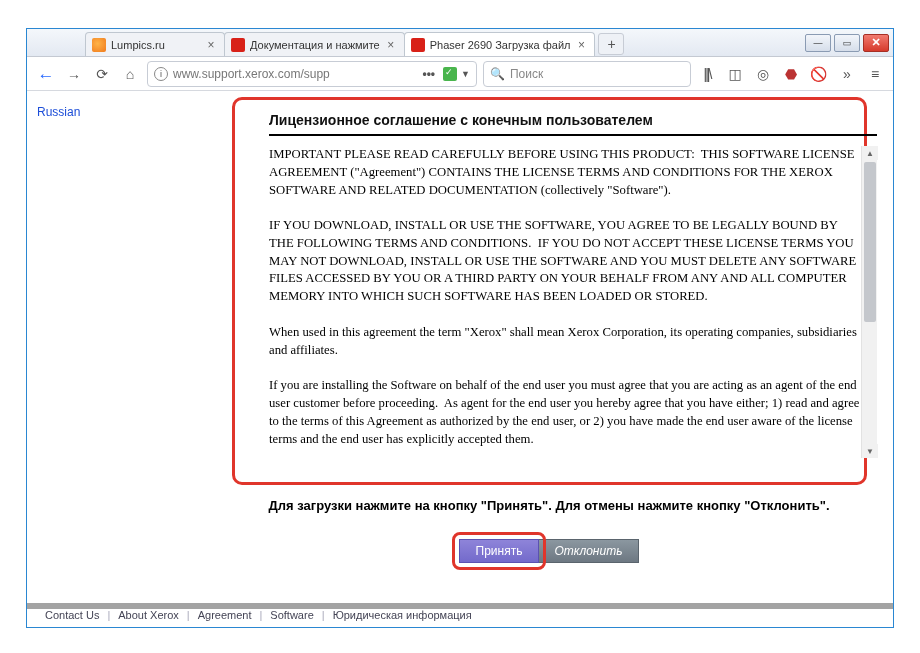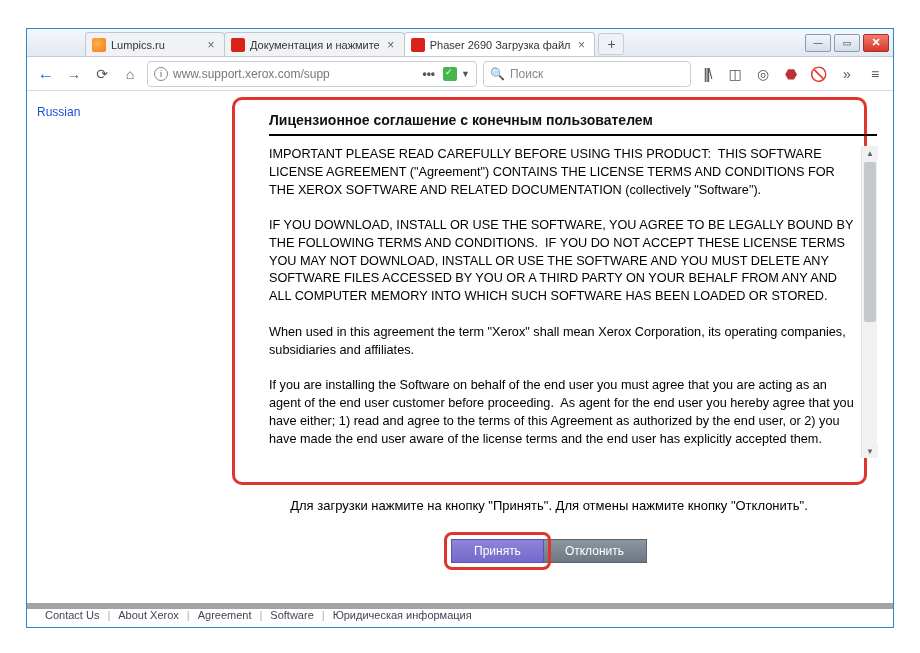--- a/index.html
+++ b/index.html
@@ -40,33 +40,33 @@
   .page { position: absolute; left: 0; right: 0; top: 64px; bottom: 0; background: #fff; overflow: hidden; }
 
   .sidebar { position: absolute; left: 10px; top: 12px; font-size: 12px; color: #1d4ed8; }
 
   .red-outline-1 { position: absolute; left: 205px; top: 4px; width: 635px; height: 388px; border: 3px solid #e0352b; border-radius: 10px; pointer-events: none; }
 
   .eula-box { position: absolute; left: 218px; top: 15px; width: 608px; margin-left: 24px; }
   .eula-title { font-size: 14px; font-weight: bold; color: #111; padding: 4px 0 6px 0; border-bottom: 2px solid #000; margin-bottom: 10px; }
 
   .eula-textwrap { position: relative; width: 608px; height: 312px; }
-  .eula-text { width: 596px; height: 312px; overflow-y: scroll; font-family: Liberation Sans, sans-serif; font-size: 12.7px; line-height: 1.4; color: #000; white-space: pre-wrap; padding-right: 4px; }
+  .eula-text { width: 596px; height: 312px; overflow-y: scroll; font-family: Liberation Serif, serif; font-size: 12.7px; line-height: 1.4; color: #000; white-space: pre-wrap; padding-right: 4px; }
   .vscroll { position: absolute; right: 0; top: 0; width: 16px; height: 312px; background: #f1f1f1; border-left: 1px solid #e2e2e2; }
   .vscroll .thumb { position: absolute; left: 2px; width: 12px; background: #c4c7cc; border-radius: 2px; }
   .vscroll .arrow { position: absolute; left: 0; width: 16px; height: 14px; background: #f1f1f1; display: flex; align-items: center; justify-content: center; font-size: 8px; color: #666; }
 
-  .instruction { position: absolute; left: 218px; top: 404px; width: 608px; text-align: center; font-size: 13px; font-weight: normal; color: #000; line-height: 1.4; }
+  .instruction { position: absolute; left: 218px; top: 404px; width: 608px; text-align: center; font-size: 13px; font-weight: bold; color: #000; line-height: 1.4; }
 
   .btn-row { position: absolute; left: 218px; top: 447px; width: 608px; display: flex; justify-content: center; gap: 0; }
   .accept-wrap { position: relative; }
   .red-outline-2 { position: absolute; left: -8px; top: -8px; right: -8px; bottom: -8px; border: 3px solid #e0352b; border-radius: 8px; pointer-events: none; }
-  .btn { height: 22px; padding: 0 22px; font-size: 12px; color: #fff; border: none; cursor: pointer; }
+  .btn { height: 22px; padding: 0 16px; font-size: 12px; color: #fff; border: none; cursor: pointer; }
   .btn.accept { background: linear-gradient(#8e84d9,#736acb); box-shadow: 0 0 0 1px #5b52b1; }
-  .btn.decline { background: linear-gradient(#8b97a0,#6d7882); box-shadow: 0 0 0 1px #5a646d; }
+  .btn.decline { background: linear-gradient(#8b97a0,#6d7882); box-shadow: 0 0 0 1px #5a646d; font-style: italic; }
 
   .footer { position: absolute; left: 0; right: 0; bottom: 0; height: 24px; border-top: 6px solid #a3a3a3; display: flex; align-items: flex-start; font-size: 11px; color: #445; padding-left: 18px; gap: 8px; }
   .footer .sep { color: #aab; }
   .footer a { color: #445; text-decoration: none; }
 </style>
 </head>
 <body>
 
 <div class="frame">
 

